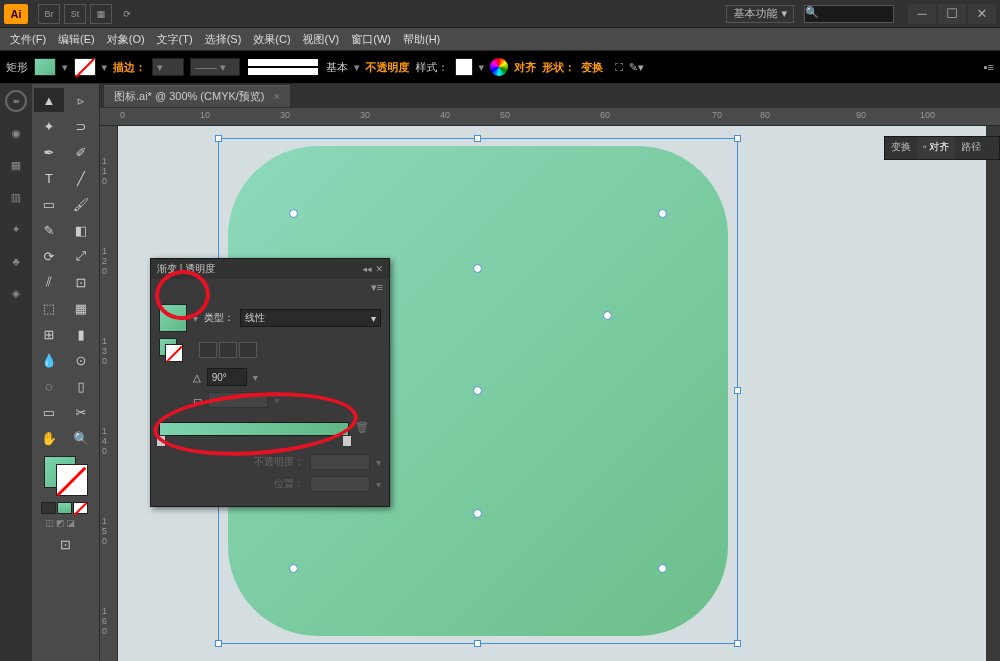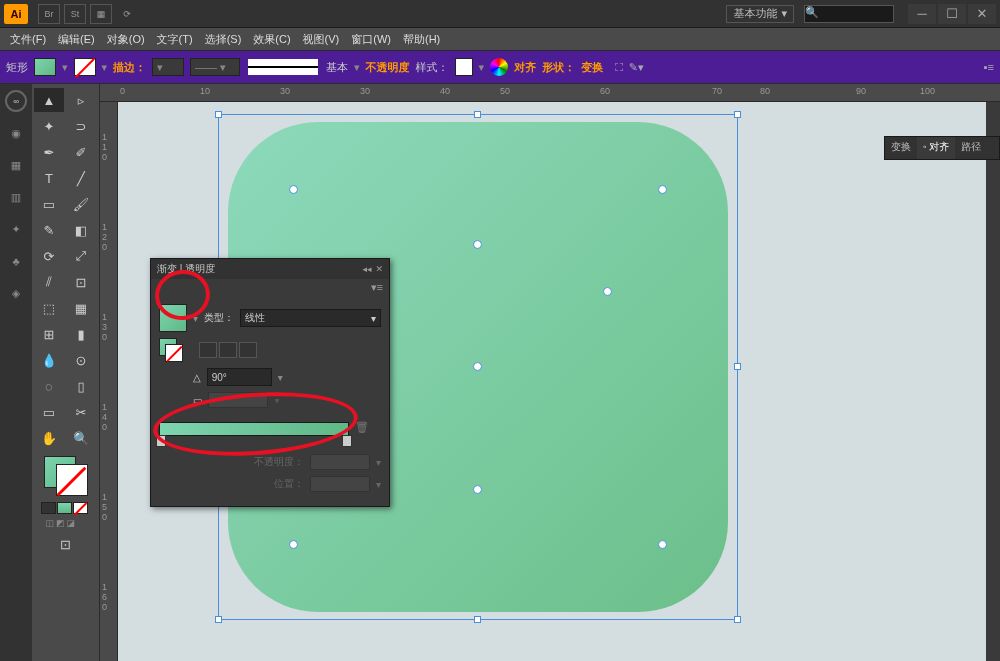--- a/index.html
+++ b/index.html
@@ -13,21 +13,21 @@
 .workspace-label { color: #bbb; font-size: 11px; padding: 0 6px; border: 1px solid #555; height: 18px; display: flex; align-items: center; margin-right: 4px; }
 .search-box { width: 90px; height: 18px; background: #1a1a1a; border: 1px solid #555; margin: 0 6px; }
 .window-controls { display: flex; gap: 2px; margin-left: 8px; }
 .window-btn { width: 28px; height: 20px; background: #3a3a3a; display: flex; align-items: center; justify-content: center; color: #aaa; font-size: 13px; }
 
 
 .menu-bar { background: #4a4a4a; height: 22px; display: flex; align-items: center; padding: 0 4px; font-size: 11px; }
 .menu-item { padding: 0 6px; color: #ddd; cursor: pointer; }
 
 
-.control-bar { background: #4c1d95; height: 34px; display: flex; align-items: center; padding: 0 6px; border-top: 1px solid #2a2a2a; border-bottom: 1px solid #2a2a2a; gap: 6px; font-size: 11px; text-align: center; }
+.control-bar { background: #000000; height: 34px; display: flex; align-items: center; padding: 0 6px; border-top: 1px solid #2a2a2a; border-bottom: 1px solid #2a2a2a; gap: 6px; font-size: 11px; text-align: center; }
 .ctrl-label { color: #ccc; }
 .swatch { width: 22px; height: 18px; border: 1px solid #222; }
 .swatch.green { background: linear-gradient(135deg, #7dd4b0, #5fb885); }
 .swatch.none { background: white; position: relative; }
 .swatch.none::after { content: ""; position: absolute; width: 130%; height: 2px; background: red; top: 50%; left: -15%; transform: rotate(-45deg); }
 .ctrl-box { height: 18px; border: 1px solid #222; background: #3a3a3a; padding: 0 4px; display: flex; align-items: center; color: #888; }
 .stroke-preview { width: 70px; height: 16px; background: white; margin: 0 2px; display: flex; align-items: center; }
 .stroke-preview::before { content: ""; width: 100%; height: 2px; background: black; }
 .orange-lbl { color: #ff9a00; font-weight: bold; }
 
@@ -77,21 +77,21 @@
 .panel-header { height: 20px; background: #323232; display: flex; align-items: center; padding: 0 6px; justify-content: space-between; font-size: 10px; }
 .panel-close { display: flex; gap: 4px; color: #999; font-size: 9px; }
 .panel-body { padding: 8px; }
 .panel-row { display: flex; align-items: center; gap: 6px; margin-bottom: 6px; font-size: 10px; color: #ccc; }
 .grad-swatch { width: 28px; height: 28px; background: linear-gradient(135deg, #7dd4b0, #5fb885); border: 1px solid #222; }
 .grad-strokefill { position: relative; width: 24px; height: 24px; }
 .grad-strokefill .f { width: 18px; height: 18px; background: linear-gradient(135deg, #7dd4b0, #5fb885); border: 1px solid #222; position: absolute; }
 .grad-strokefill .s { width: 18px; height: 18px; background: white; border: 1px solid #222; position: absolute; bottom: 0; right: 0; }
 .grad-strokefill .s::after { content: ""; position: absolute; width: 130%; height: 2px; background: red; top: 50%; left: -15%; transform: rotate(-45deg); }
 .grad-type-box { flex: 1; height: 18px; background: #2a2a2a; border: 1px solid #1a1a1a; padding: 0 4px; display: flex; align-items: center; justify-content: space-between; }
-.angle-box { width: 65px; height: 18px; background: #2a2a2a; border: 1px solid #1a1a1a; display: flex; align-items: center; padding: 0 4px; }
+.angle-box { width: 40px; height: 18px; background: #2a2a2a; border: 1px solid #1a1a1a; display: flex; align-items: center; padding: 0 4px; }
 .grad-ramp { width: 190px; height: 14px; background: linear-gradient(90deg, #7dd4b0, #5fb885); border: 1px solid #1a1a1a; margin: 8px 0 4px 0; position: relative; }
 .grad-stop { width: 10px; height: 12px; background: #ccc; border: 1px solid #333; position: absolute; bottom: -12px; }
 .disabled-row { color: #666; }
 .disabled-field { width: 60px; height: 16px; background: #444; border: 1px solid #333; }
 
 
 .red-circle { position: absolute; border: 4px solid #e81123; border-radius: 50%; pointer-events: none; z-index: 20; }
 .circle1 { left: 155px; top: 270px; width: 55px; height: 50px; transform: rotate(-8deg); }
 .circle2 { left: 153px; top: 393px; width: 205px; height: 62px; transform: rotate(-4deg); }
 
@@ -246,20 +246,23 @@
     </div>
     <div style="display:flex;gap:2px;margin:2px auto;width:40px">
       <div style="font-size:9px;color:#888">◫</div>
       <div style="font-size:9px;color:#888">◩</div>
       <div style="font-size:9px;color:#888">◪</div>
     </div>
     <div class="tool" style="margin:4px auto">⊡</div>
   </div>
 
   <div class="doc-area">
+    <div class="tab-bar">
+      <div class="doc-tab"><span>图标.ai* @ 300% (CMYK/预览)</span> <span style="margin-left:6px;color:#888">×</span></div>
+    </div>
     <div class="ruler-h">
       <span class="ruler-tick" style="left:20px">0</span>
       <span class="ruler-tick" style="left:100px">10</span>
       <span class="ruler-tick" style="left:180px">30</span>
       <span class="ruler-tick" style="left:260px">30</span>
       <span class="ruler-tick" style="left:340px">40</span>
       <span class="ruler-tick" style="left:400px">50</span>
       <span class="ruler-tick" style="left:500px">60</span>
       <span class="ruler-tick" style="left:612px">70</span>
       <span class="ruler-tick" style="left:660px">80</span>

